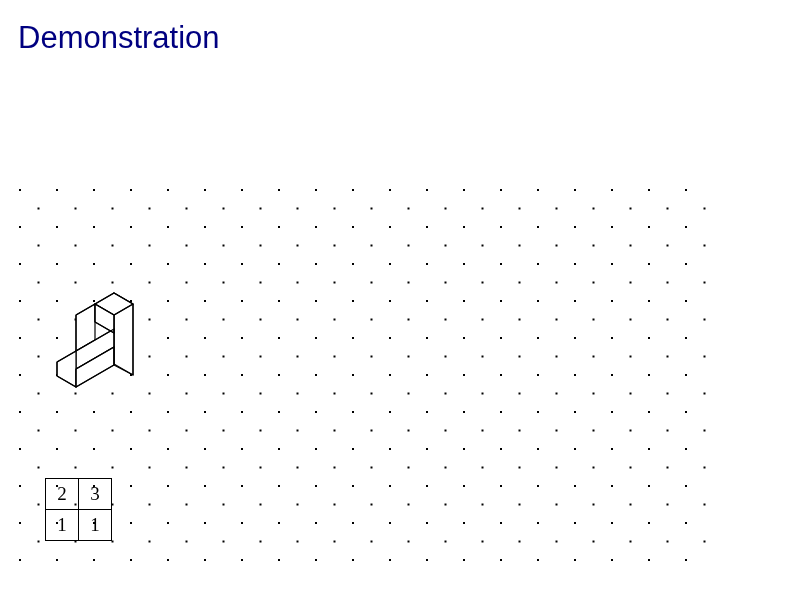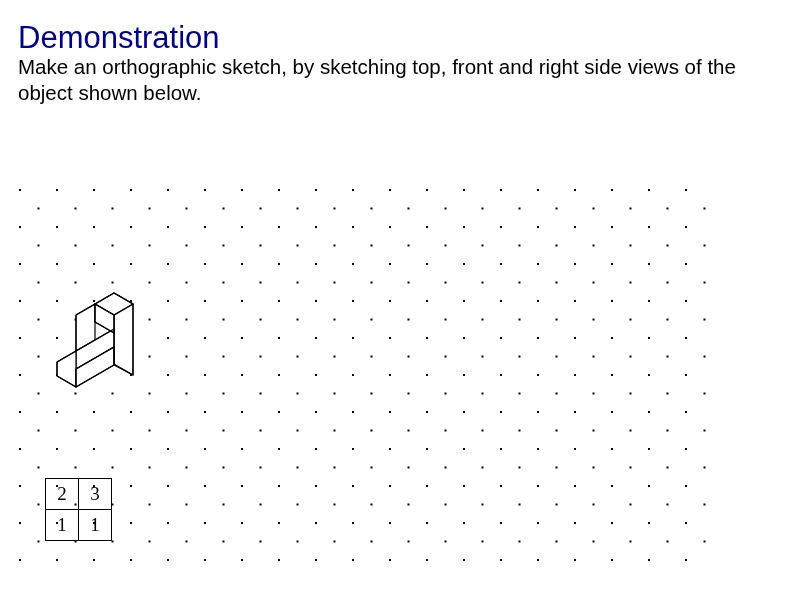--- a/index.html
+++ b/index.html
@@ -77,21 +77,20 @@
     padding: 0;
   }
 </style>
 </head>
 <body>
 
 <div id="slide">
 
   <div id="slide-title">Demonstration</div>
 
-  <div id="slide-body">Make an orthographic sketch, by sketching top, front and right side views of the object shown below.</div>
 
   <svg id="grid-layer" width="792" height="612" viewBox="0 0 792 612" xmlns="http://www.w3.org/2000/svg">
     <g id="grid-dots" fill="#000000">
         <rect x="19.00" y="189.00" width="2" height="2" fill="#000000"></rect>
         <rect x="56.00" y="189.00" width="2" height="2" fill="#000000"></rect>
         <rect x="93.00" y="189.00" width="2" height="2" fill="#000000"></rect>
         <rect x="130.00" y="189.00" width="2" height="2" fill="#000000"></rect>
         <rect x="167.00" y="189.00" width="2" height="2" fill="#000000"></rect>
         <rect x="204.00" y="189.00" width="2" height="2" fill="#000000"></rect>
         <rect x="241.00" y="189.00" width="2" height="2" fill="#000000"></rect>

